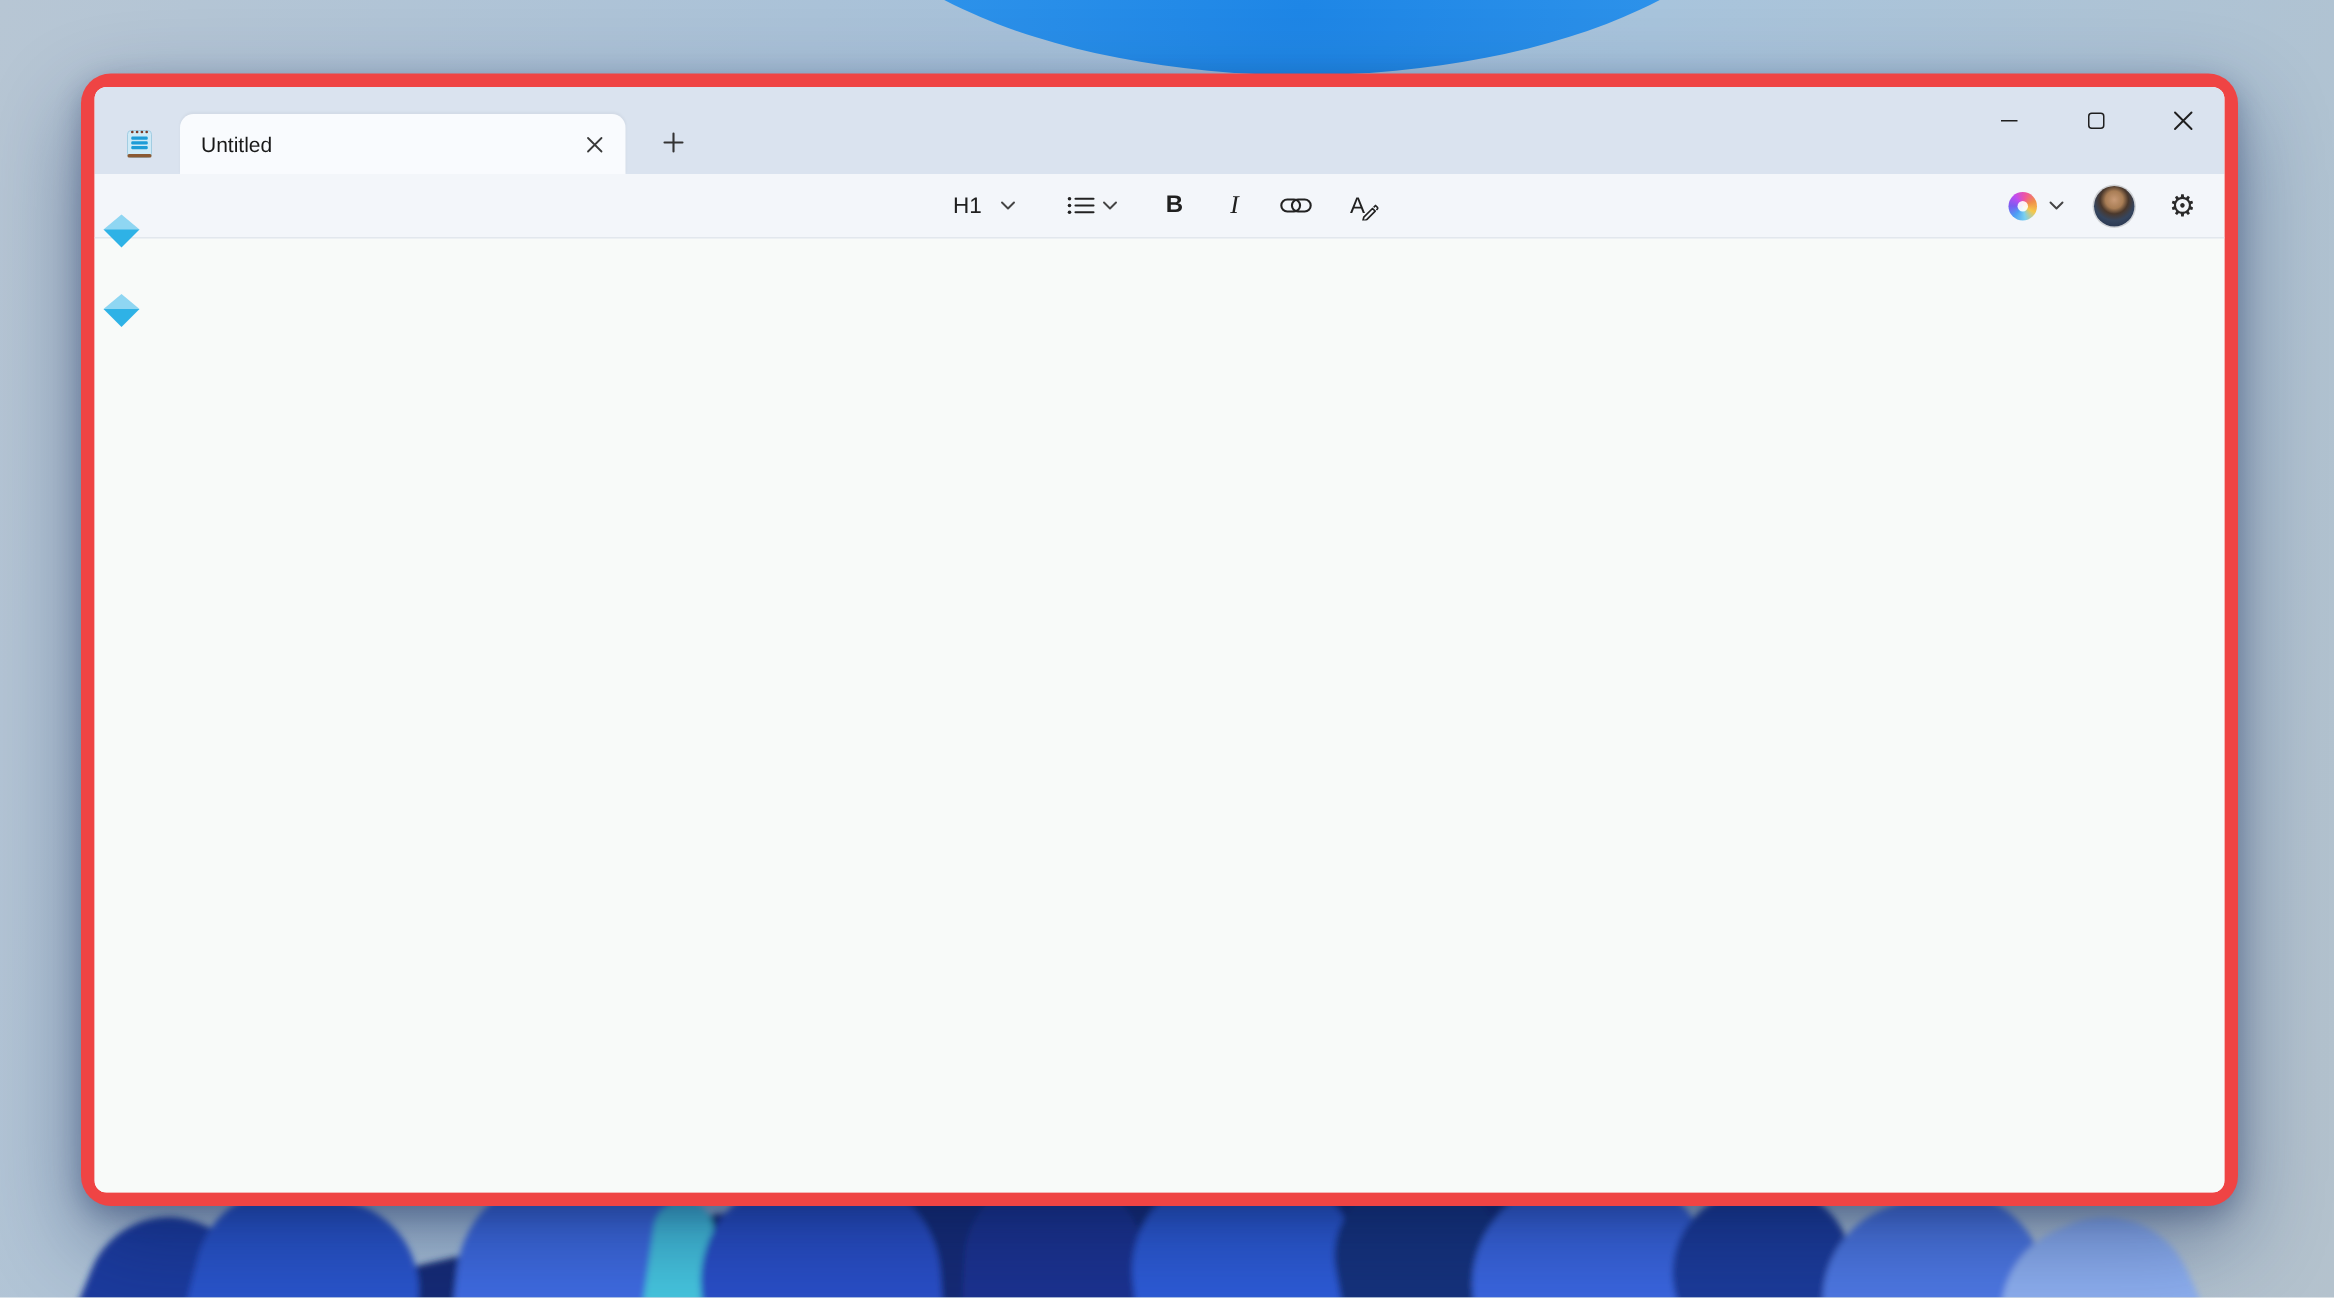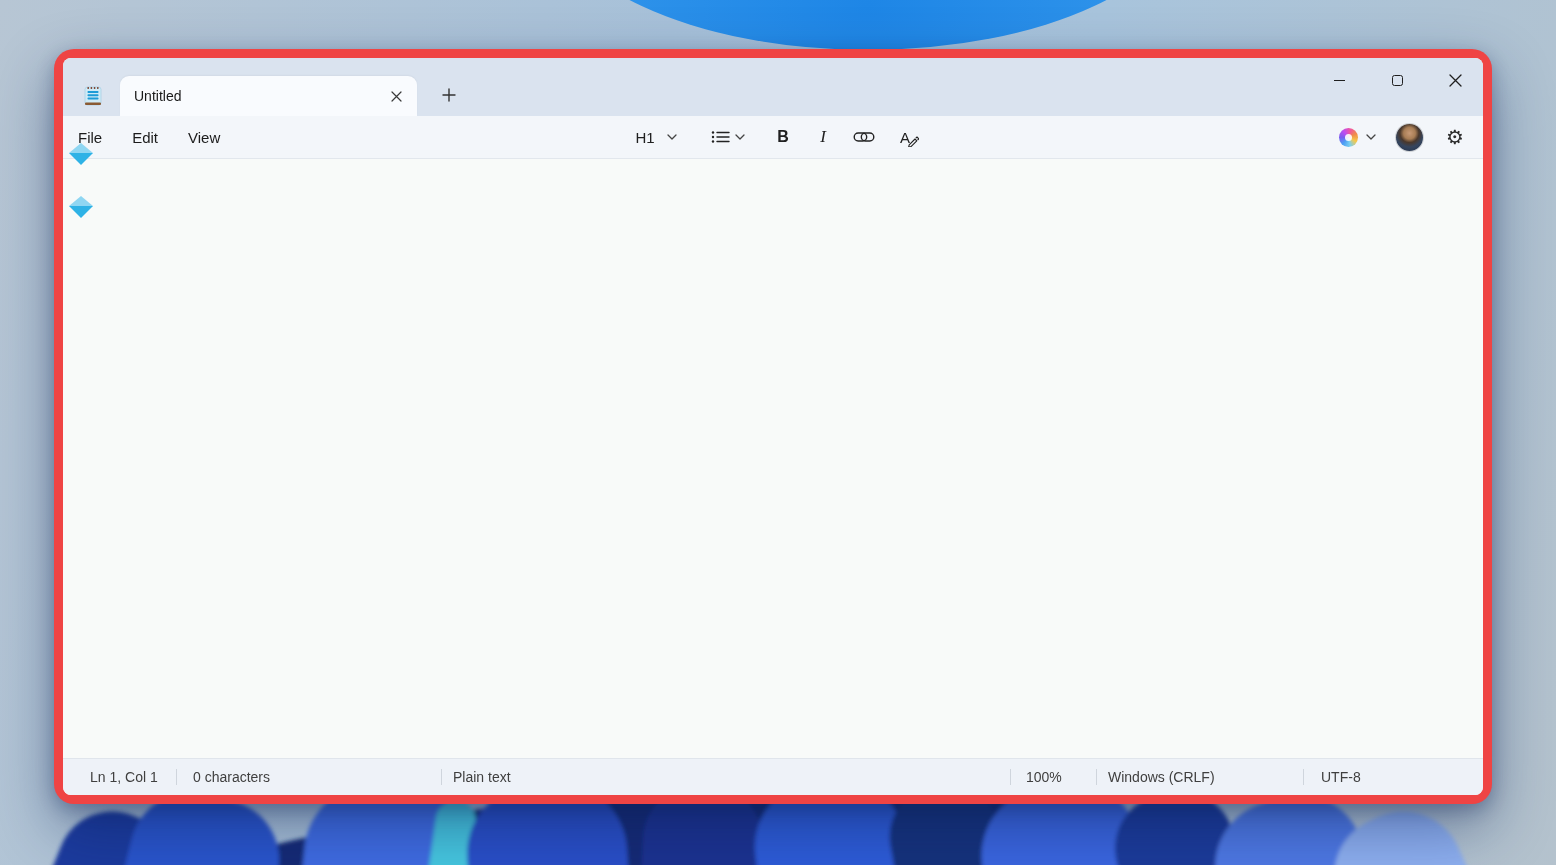--- a/index.html
+++ b/index.html
@@ -212,25 +212,20 @@
           <span>
             <svg width="13" height="13" viewBox="0 0 13 13">
                 <path d="M1 1 L12 12 M12 1 L1 12" stroke="#1f1f1f" stroke-width="1.3" stroke-linecap="round"></path>
               </svg>
           </span>
         </button>
       </div>
     </div>
 
     <div class="toolbar-row">
-      <div class="menus">
-        <button class="menu-item">File</button>
-        <button class="menu-item">Edit</button>
-        <button class="menu-item">View</button>
-      </div>
 
       <div class="format-group">
         <button class="fmt-btn btn-heading">
           <span>H1</span>
           <span>
             <svg width="10" height="6" viewBox="0 0 10 6">
                 <path d="M1 1 L5 5 L9 1" stroke="#444" stroke-width="1.3" fill="none" stroke-linecap="round" stroke-linejoin="round"></path>
               </svg>
           </span>
         </button>
@@ -285,33 +280,20 @@
         </button>
         <button class="avatar-btn"></button>
         <button class="gear-btn">
           <span class="gear-glyph">⚙</span>
         </button>
       </div>
     </div>
 
     <div class="editor"></div>
 
-    <div class="statusbar">
-      <span class="seg seg-position">Ln 1, Col 1</span>
-      <span class="sdiv sdiv-1"></span>
-      <span class="seg seg-chars">0 characters</span>
-      <span class="sdiv sdiv-2"></span>
-      <span class="seg seg-format">Plain text</span>
-      <span class="sdiv sdiv-3"></span>
-      <span class="seg seg-zoom">100%</span>
-      <span class="sdiv sdiv-4"></span>
-      <span class="seg seg-eol">Windows (CRLF)</span>
-      <span class="sdiv sdiv-5"></span>
-      <span class="seg seg-enc">UTF-8</span>
-    </div>
 
   </div>
 </div>
 
 <span class="touch-indicator ti-1">
   <svg width="30" height="24" viewBox="0 0 30 24">
     <polygon points="15,1 27,11 15,16 3,11" fill="#8fd6f2"></polygon>
     <polygon points="3,11 27,11 15,23" fill="#2eb2e6"></polygon>
   </svg>
 </span>

